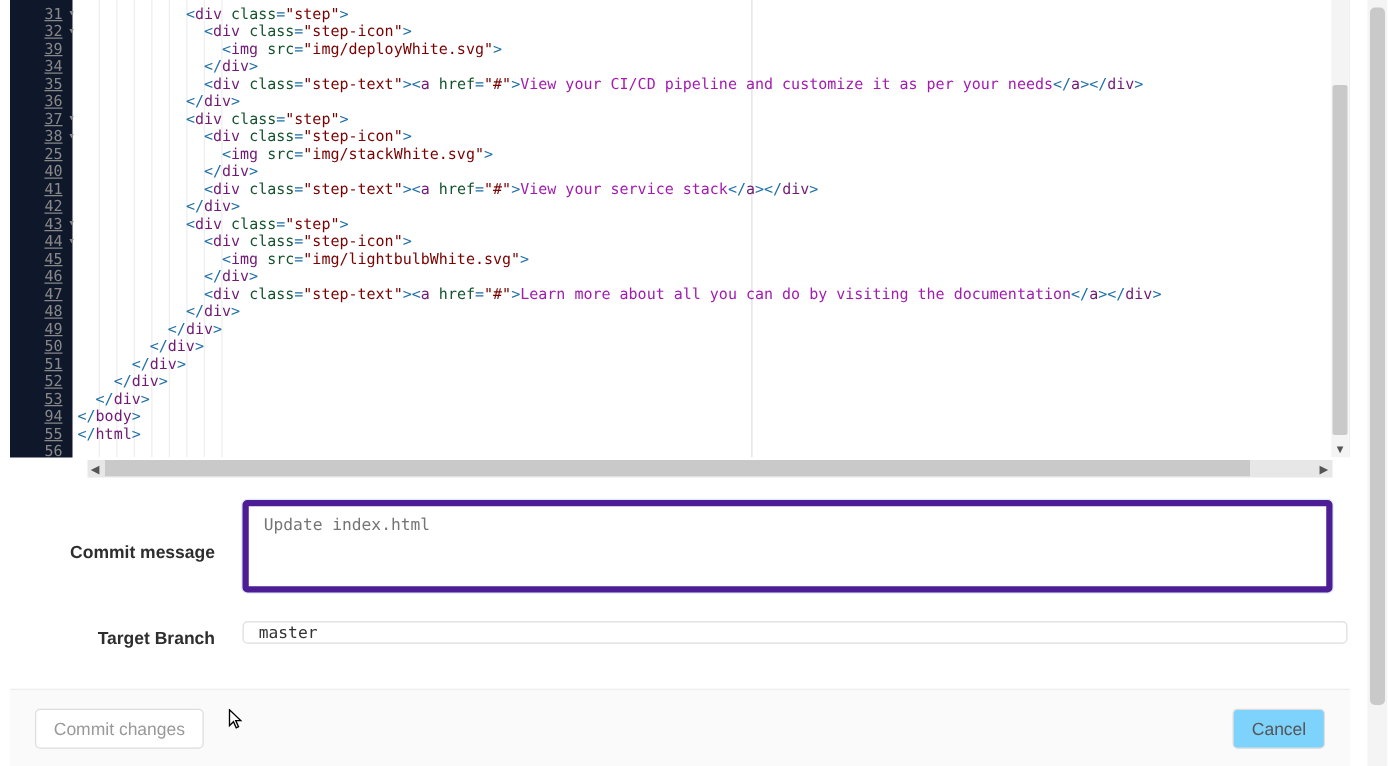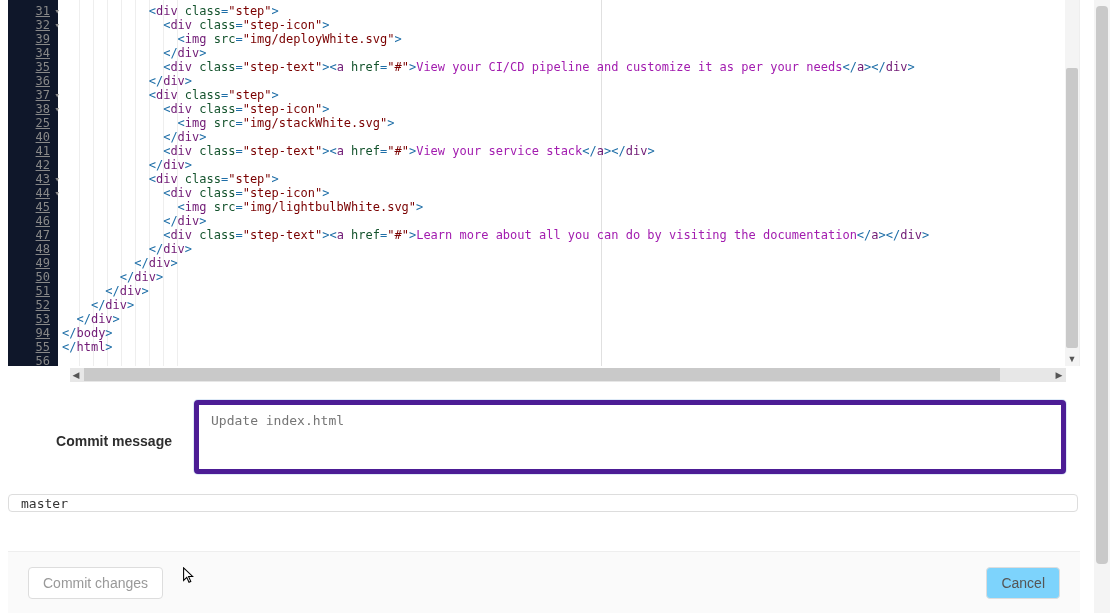--- a/index.html
+++ b/index.html
@@ -293,20 +293,21 @@
   <div class="hscroll-thumb"></div>
   <div class="hscroll-arrow-l">◀</div>
   <div class="hscroll-arrow-r">▶</div>
 
   <div class="form-section">
     <div class="form-row">
       <div class="form-label">Commit message</div>
       <textarea class="commit-msg-input" placeholder="Update index.html" style=""></textarea>
     </div>
     <div class="form-row">
+      <div class="form-label">Target Branch</div>
       <input class="target-branch-input" value="master" style="">
     </div>
   </div>
 
   <div class="footer-bar">
     <button class="btn btn-commit">Commit changes</button>
     <div class="spacer"></div>
     <button class="btn">Cancel</button>
   </div>
 

